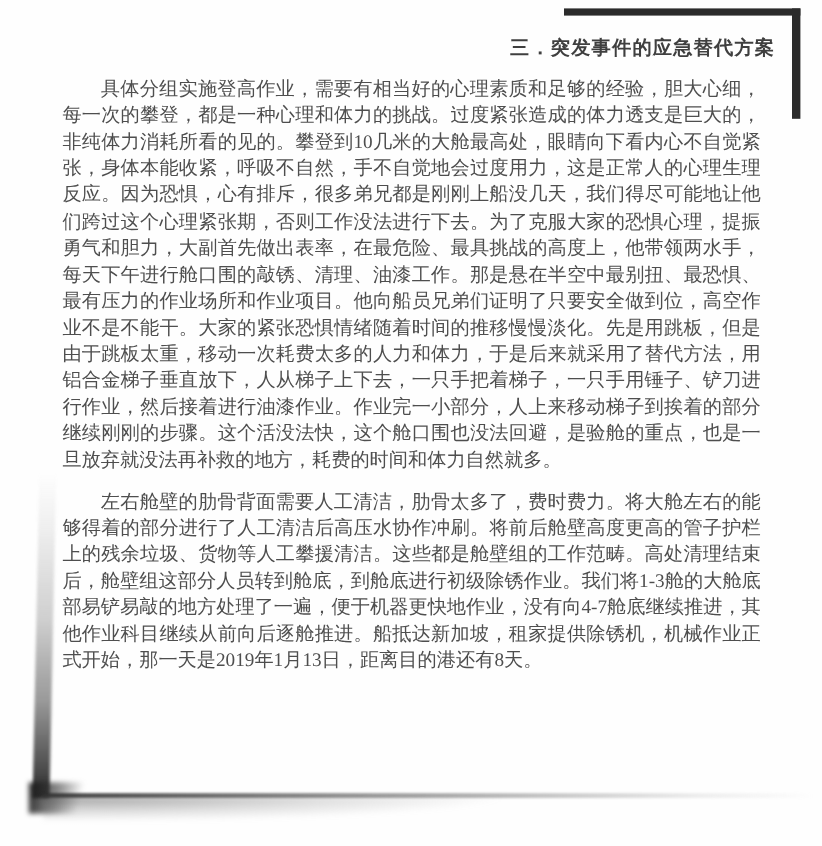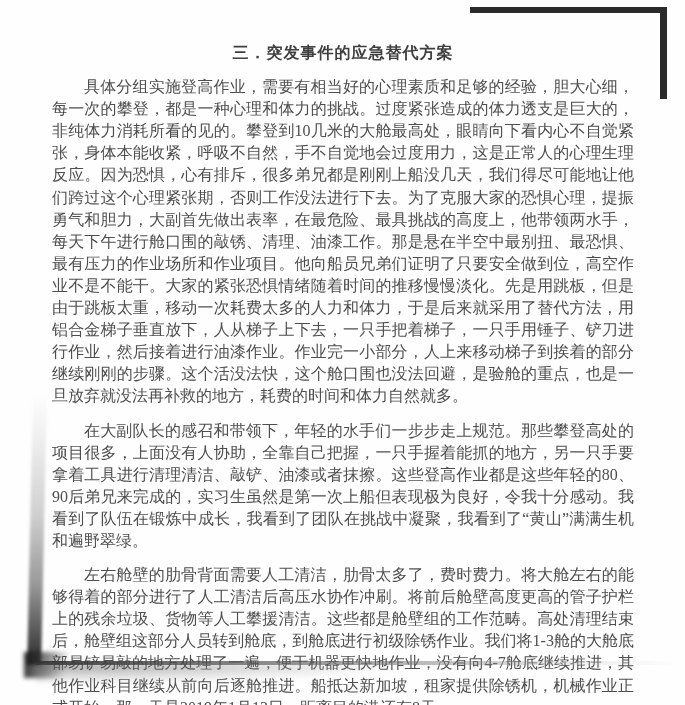--- a/index.html
+++ b/index.html
@@ -34,23 +34,23 @@
     font-size: 16px;
     line-height: 22.1px;
     color: #4e4e4e;
     text-align: justify;
   }
   .title {
     font-size: 16px;
     line-height: 22.1px;
     font-weight: 700;
     color: #3f3f3f;
-    margin: 12px;
+    margin: 0;
     letter-spacing: 1px;
-    text-align: center;
+    text-align: right;
   }
   .content p {
     margin: 12px;
     text-indent: 2em;
   }
   
   .shadow-left {
     position: absolute;
     left: 30px;
     top: 393px;
@@ -111,21 +111,20 @@
 </head>
 <body>
 
 <div class="page">
 
   <div class="corner-bracket"></div>
 
   <div class="content">
     <h2 class="title">三．突发事件的应急替代方案</h2>
     <p>具体分组实施登高作业，需要有相当好的心理素质和足够的经验，胆大心细，每一次的攀登，都是一种心理和体力的挑战。过度紧张造成的体力透支是巨大的，非纯体力消耗所看的见的。攀登到10几米的大舱最高处，眼睛向下看内心不自觉紧张，身体本能收紧，呼吸不自然，手不自觉地会过度用力，这是正常人的心理生理反应。因为恐惧，心有排斥，很多弟兄都是刚刚上船没几天，我们得尽可能地让他们跨过这个心理紧张期，否则工作没法进行下去。为了克服大家的恐惧心理，提振勇气和胆力，大副首先做出表率，在最危险、最具挑战的高度上，他带领两水手，每天下午进行舱口围的敲锈、清理、油漆工作。那是悬在半空中最别扭、最恐惧、最有压力的作业场所和作业项目。他向船员兄弟们证明了只要安全做到位，高空作业不是不能干。大家的紧张恐惧情绪随着时间的推移慢慢淡化。先是用跳板，但是由于跳板太重，移动一次耗费太多的人力和体力，于是后来就采用了替代方法，用铝合金梯子垂直放下，人从梯子上下去，一只手把着梯子，一只手用锤子、铲刀进行作业，然后接着进行油漆作业。作业完一小部分，人上来移动梯子到挨着的部分继续刚刚的步骤。这个活没法快，这个舱口围也没法回避，是验舱的重点，也是一旦放弃就没法再补救的地方，耗费的时间和体力自然就多。</p>
-    <p>在大副队长的感召和带领下，年轻的水手们一步步走上规范。那些攀登高处的项目很多，上面没有人协助，全靠自己把握，一只手握着能抓的地方，另一只手要拿着工具进行清理清洁、敲铲、油漆或者抹擦。这些登高作业都是这些年轻的80、90后弟兄来完成的，实习生虽然是第一次上船但表现极为良好，令我十分感动。我看到了队伍在锻炼中成长，我看到了团队在挑战中凝聚，我看到了“黄山”满满生机和遍野翠绿。</p>
     <p>左右舱壁的肋骨背面需要人工清洁，肋骨太多了，费时费力。将大舱左右的能够得着的部分进行了人工清洁后高压水协作冲刷。将前后舱壁高度更高的管子护栏上的残余垃圾、货物等人工攀援清洁。这些都是舱壁组的工作范畴。高处清理结束后，舱壁组这部分人员转到舱底，到舱底进行初级除锈作业。我们将1-3舱的大舱底部易铲易敲的地方处理了一遍，便于机器更快地作业，没有向4-7舱底继续推进，其他作业科目继续从前向后逐舱推进。船抵达新加坡，租家提供除锈机，机械作业正式开始，那一天是2019年1月13日，距离目的港还有8天。</p>
   </div>
 
   <div class="shadow-left"></div>
   <div class="corner-curl"></div>
   <div class="shadow-bottom-line"></div>
   <div class="shadow-bottom-soft"></div>
 
 </div>
 

